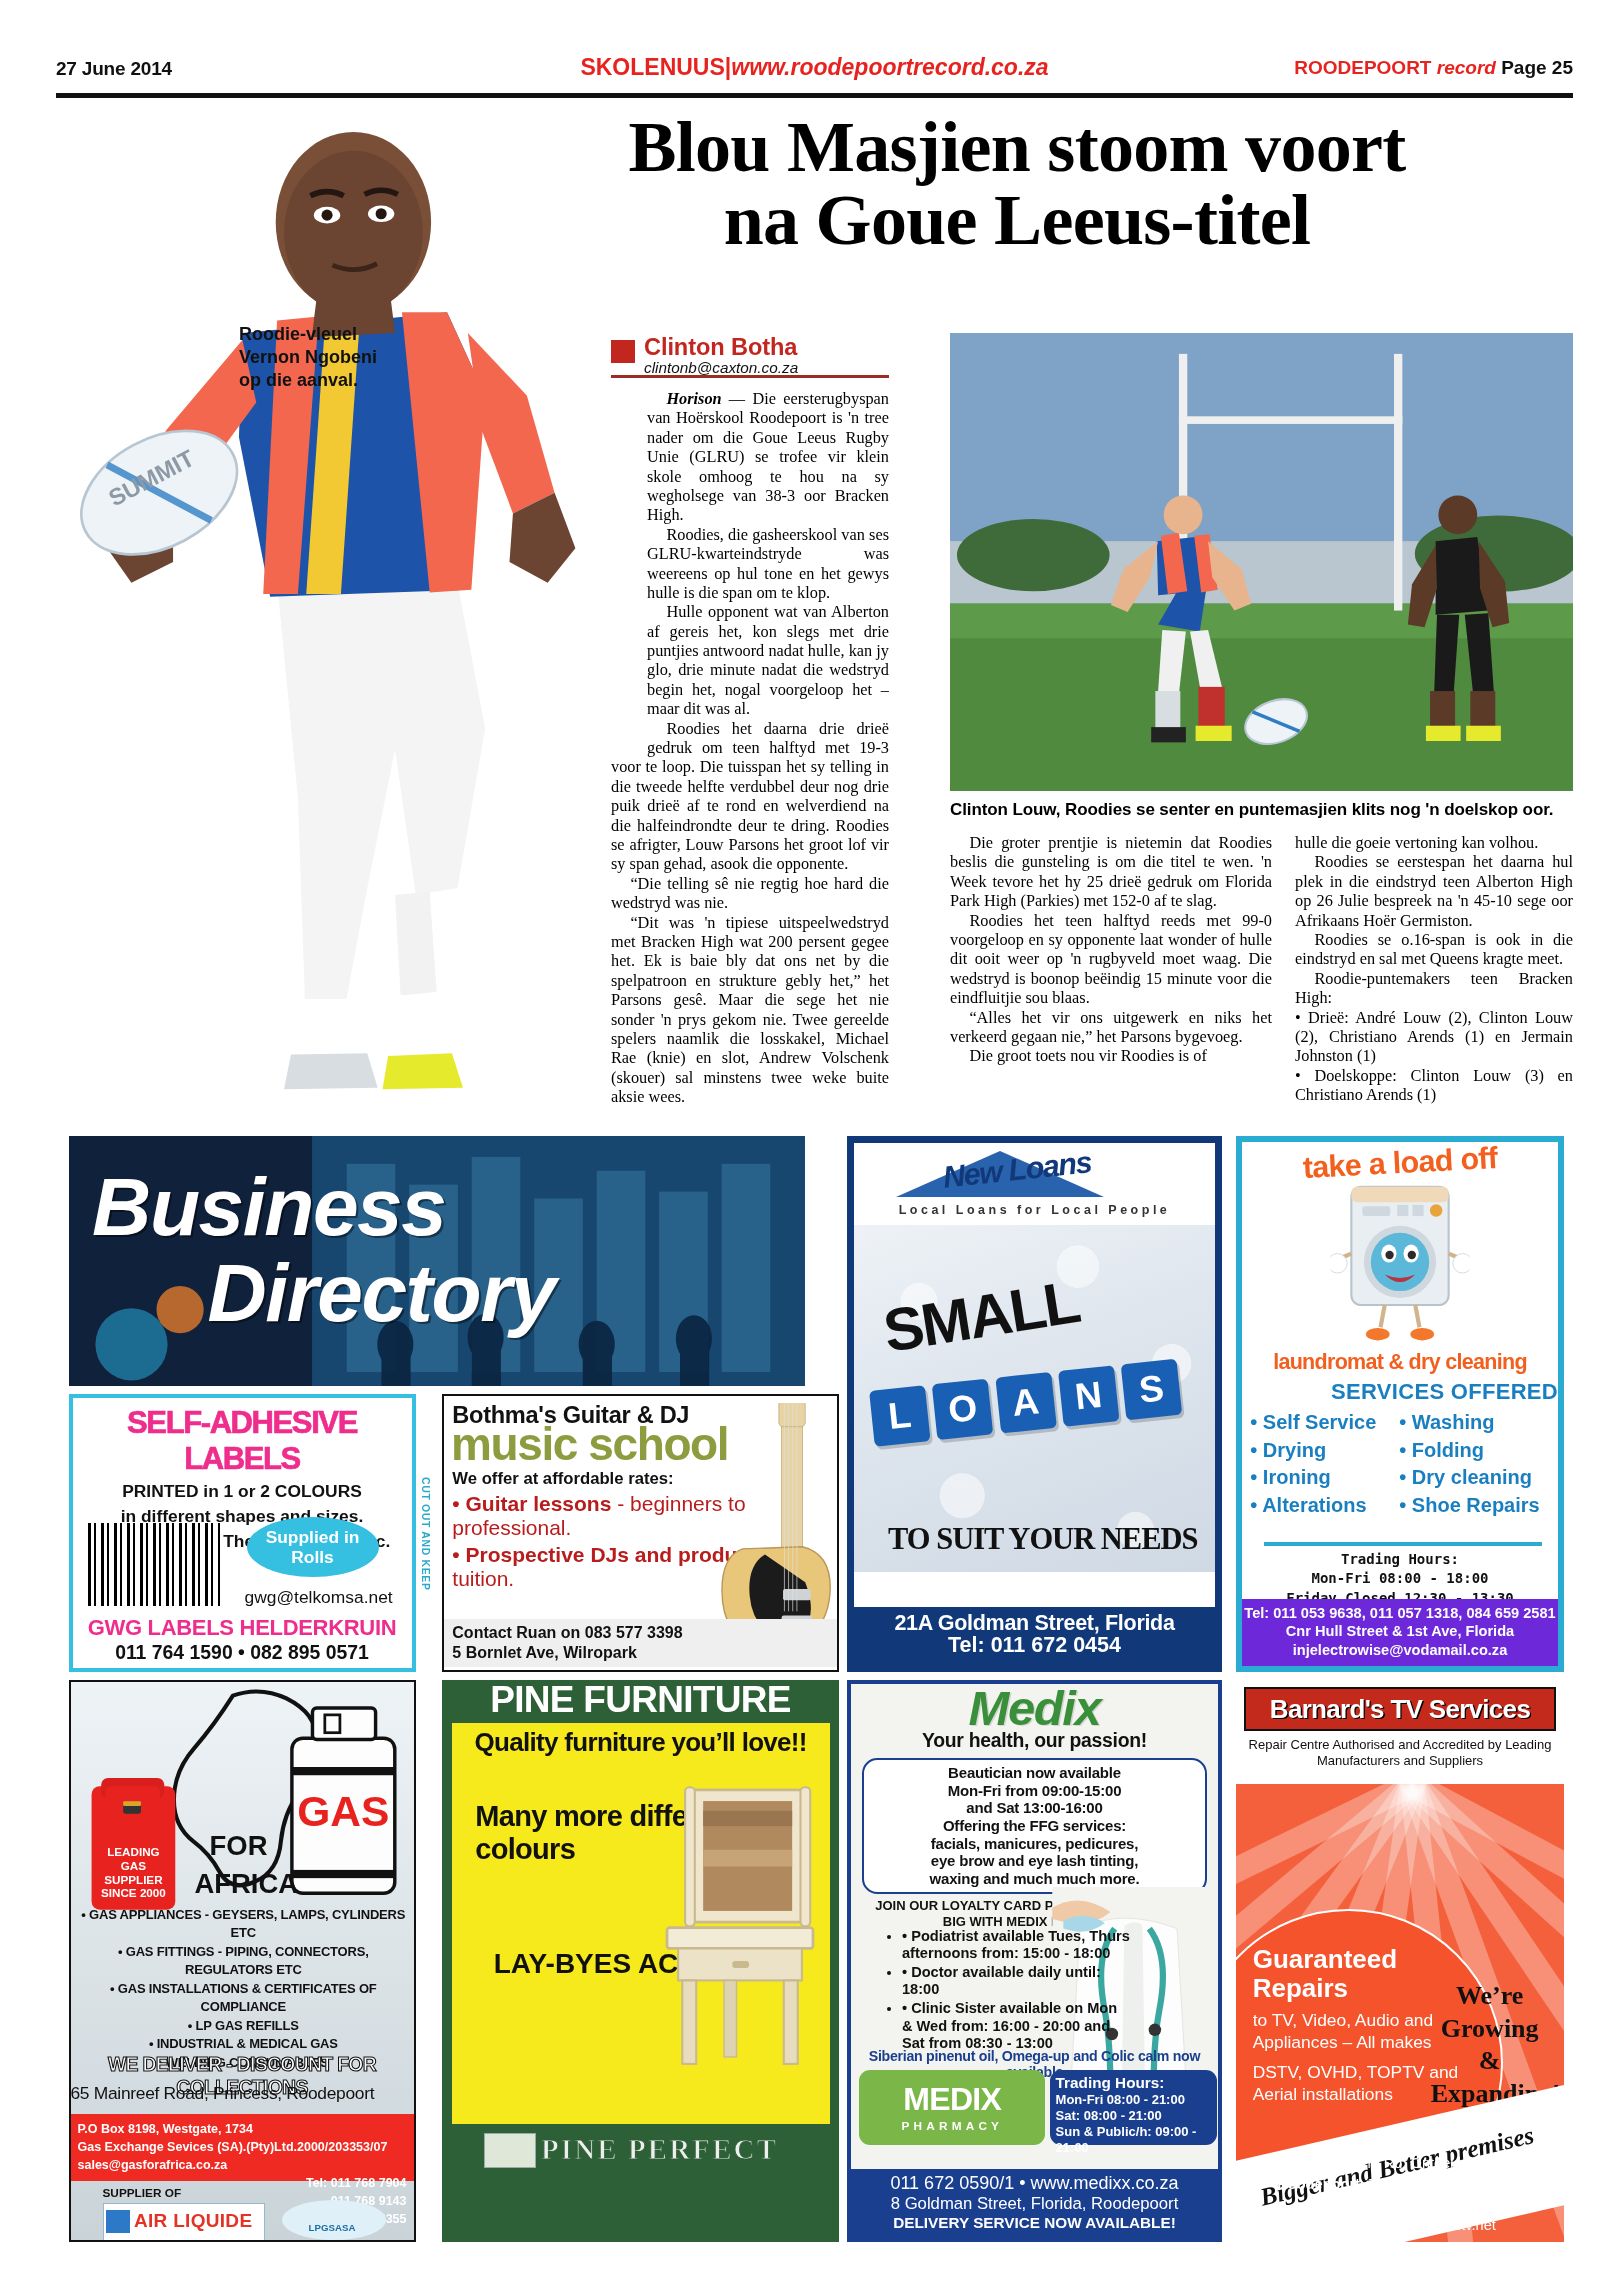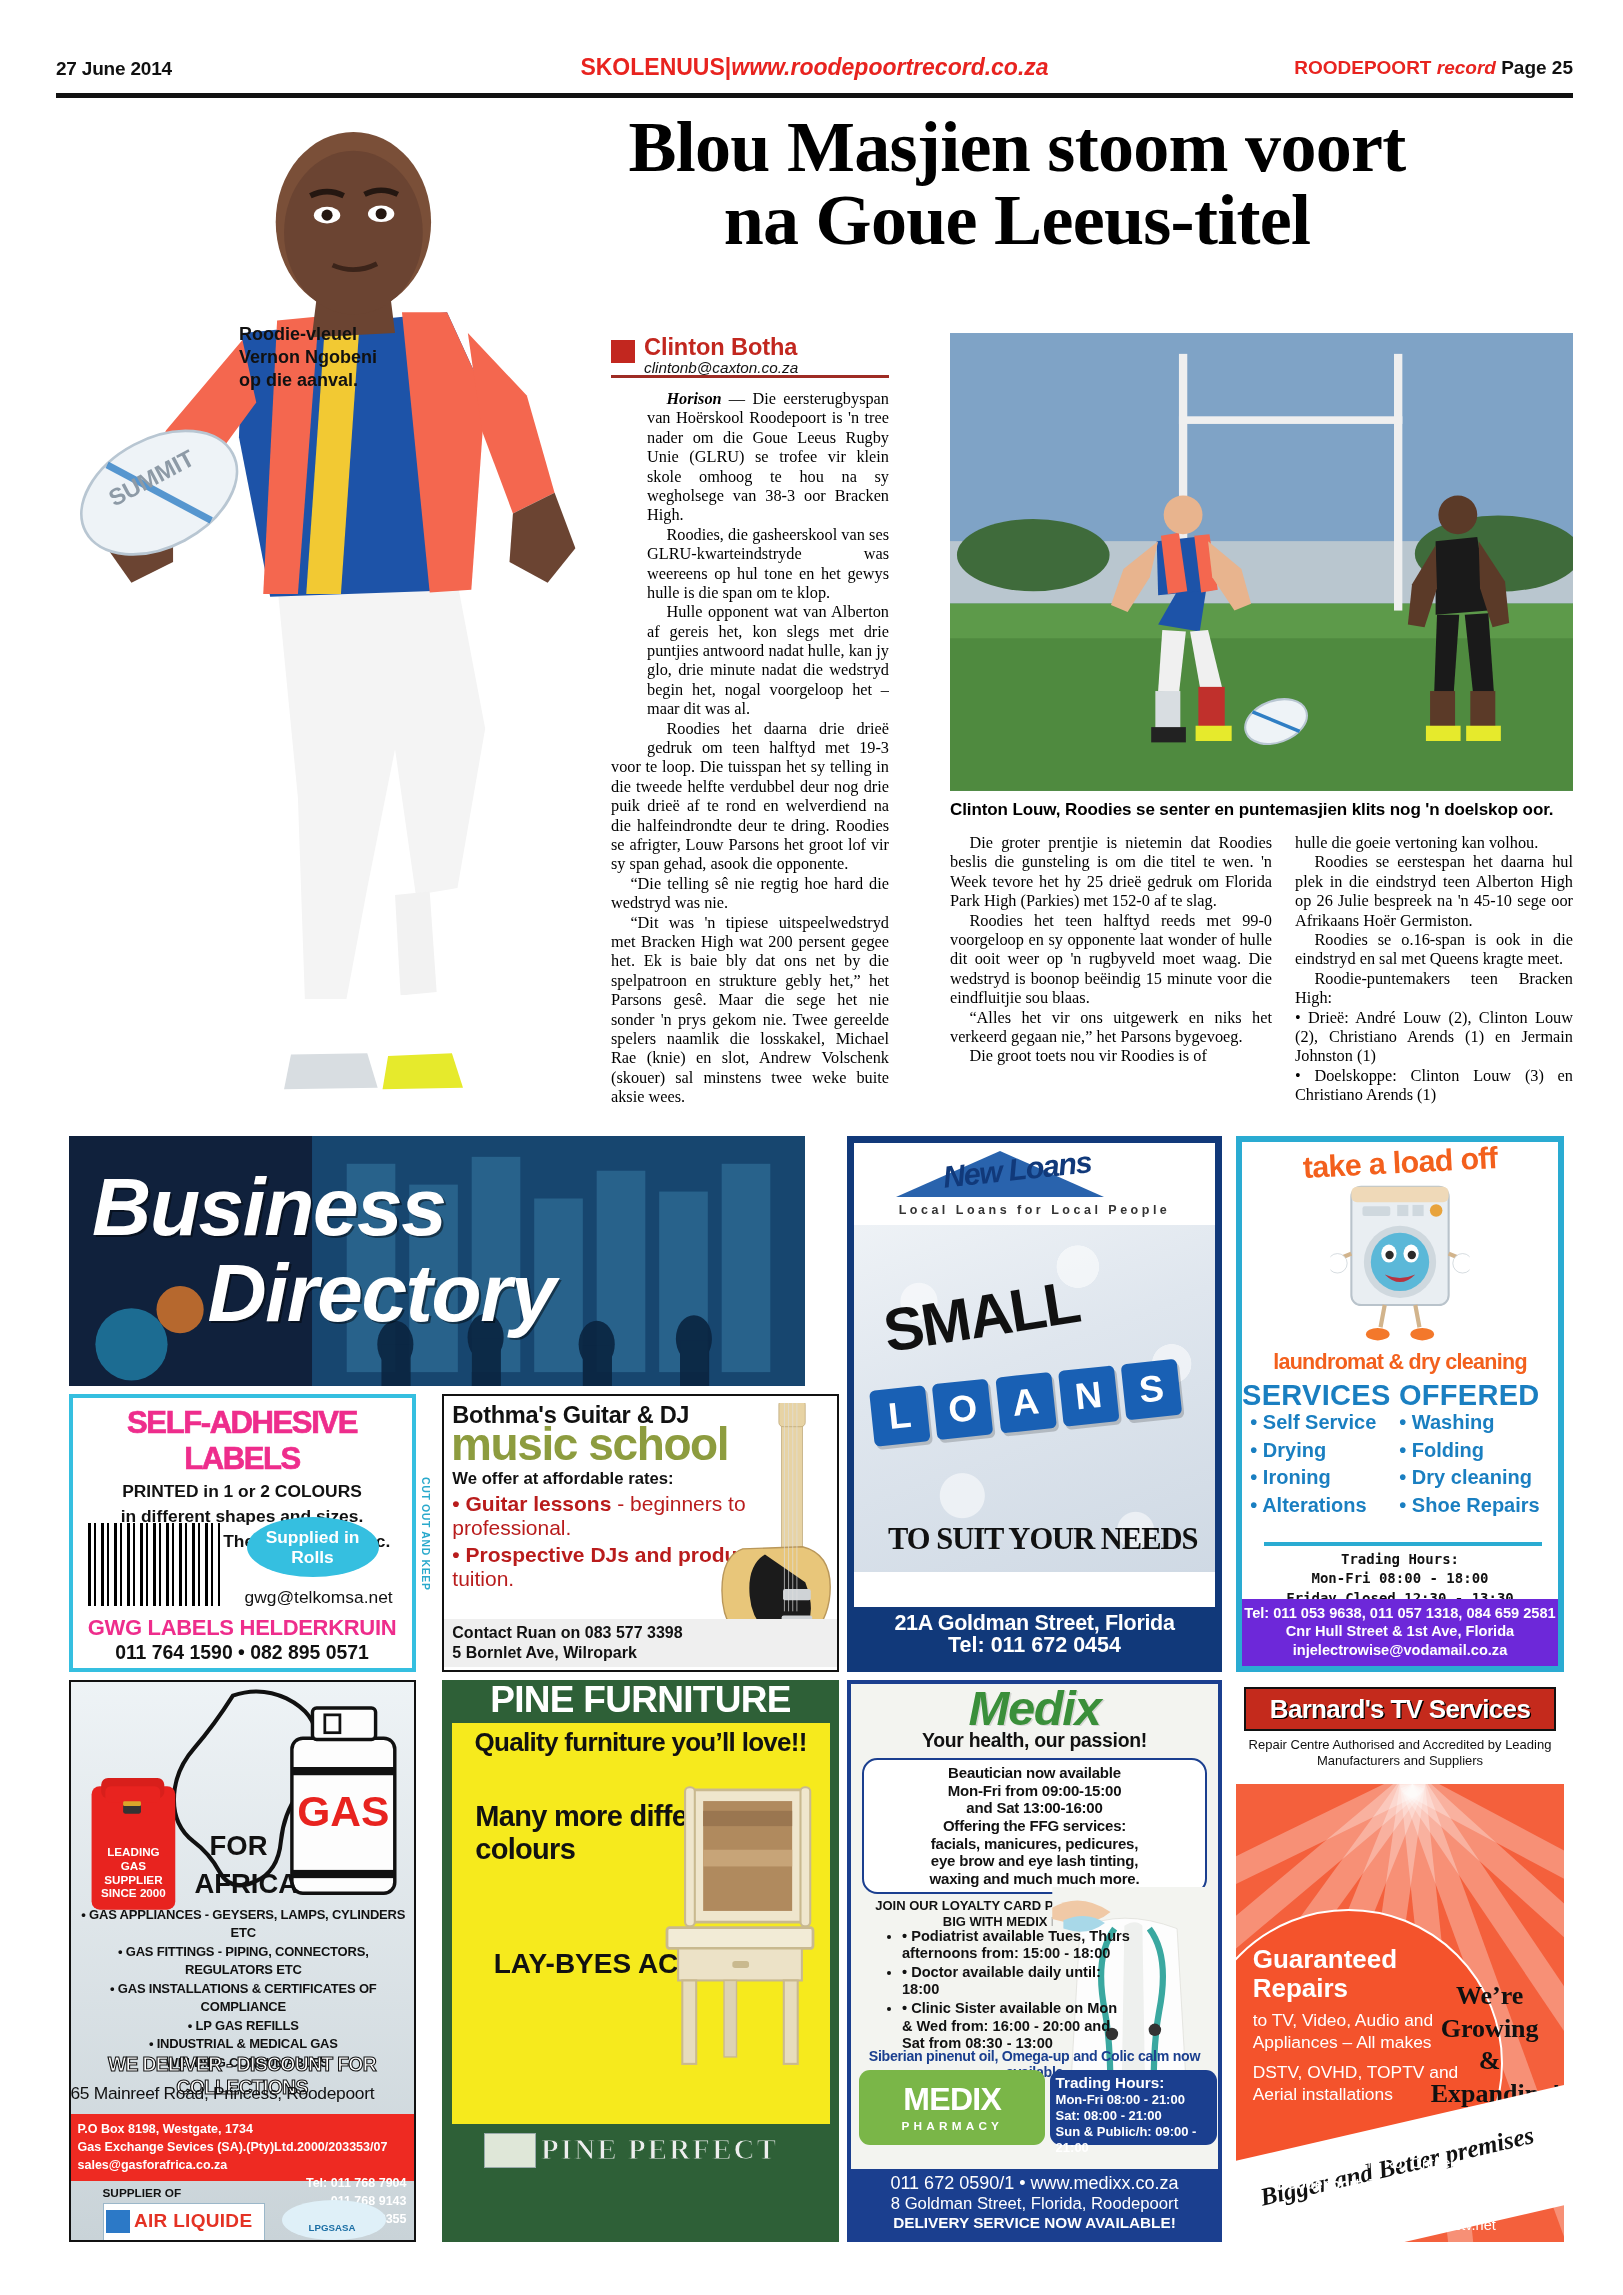--- a/index.html
+++ b/index.html
@@ -107,21 +107,21 @@
   .nl-foot{position:absolute;left:0;right:0;bottom:0;background:#11397a;color:#fff;text-align:center;padding:4.2px 0 7px;}
   .nl-foot .l1{font-size:21.5px;font-weight:bold;letter-spacing:-0.3px;}
   .nl-foot .l2{font-size:21.5px;font-weight:bold;margin-top:-2.8px;}
 
   
   #ad-laundry{left:1180px;top:0;width:328px;height:536px;background:#fff;border:6.2px solid #2aabd2;}
   .ld-top{text-align:center;font-size:30.5px;font-weight:bold;color:#f3601d;letter-spacing:-0.7px;margin-top:2.8px;
      transform:rotate(-3deg);}
   .washer{position:absolute;left:50%;transform:translateX(-50%);top:35px;width:139px;height:174px;}
   .ld-sub{position:absolute;left:0;right:0;top:208px;text-align:center;font-size:21.5px;font-weight:bold;color:#f3601d;letter-spacing:-0.7px;}
-  .ld-svc{position:absolute;left:0;right:0;top:237px;text-align:left;font-size:29px;font-weight:bold;color:#1a7fc1;letter-spacing:0.3px;}
+  .ld-svc{position:absolute;left:0;right:0;top:237px;text-align:right;font-size:22px;font-weight:bold;color:#1a7fc1;letter-spacing:0.3px;}
   .ld-cols{position:absolute;left:8.3px;top:267px;width:298px;display:flex;}
   .ld-cols ul{list-style:none;margin:0;padding:0;width:50%;}
   .ld-cols li{font-size:20px;color:#1a7fc1;font-weight:bold;line-height:1.38;}
   .ld-cols li:before{content:"• ";}
   .ld-rule{position:absolute;left:22px;top:400px;width:278px;height:3.5px;background:#2aabd2;}
   .ld-hours{position:absolute;left:0;right:0;top:408px;text-align:center;font-size:14px;font-weight:bold;color:#111;line-height:1.38;
      font-family:"DejaVu Sans Mono",monospace;}
   .ld-contact{position:absolute;left:0;right:0;bottom:0;background:#6d28d9;color:#fff;text-align:center;padding:4.2px 0 5.6px;
      font-size:14.6px;font-weight:bold;line-height:1.3;}
 

